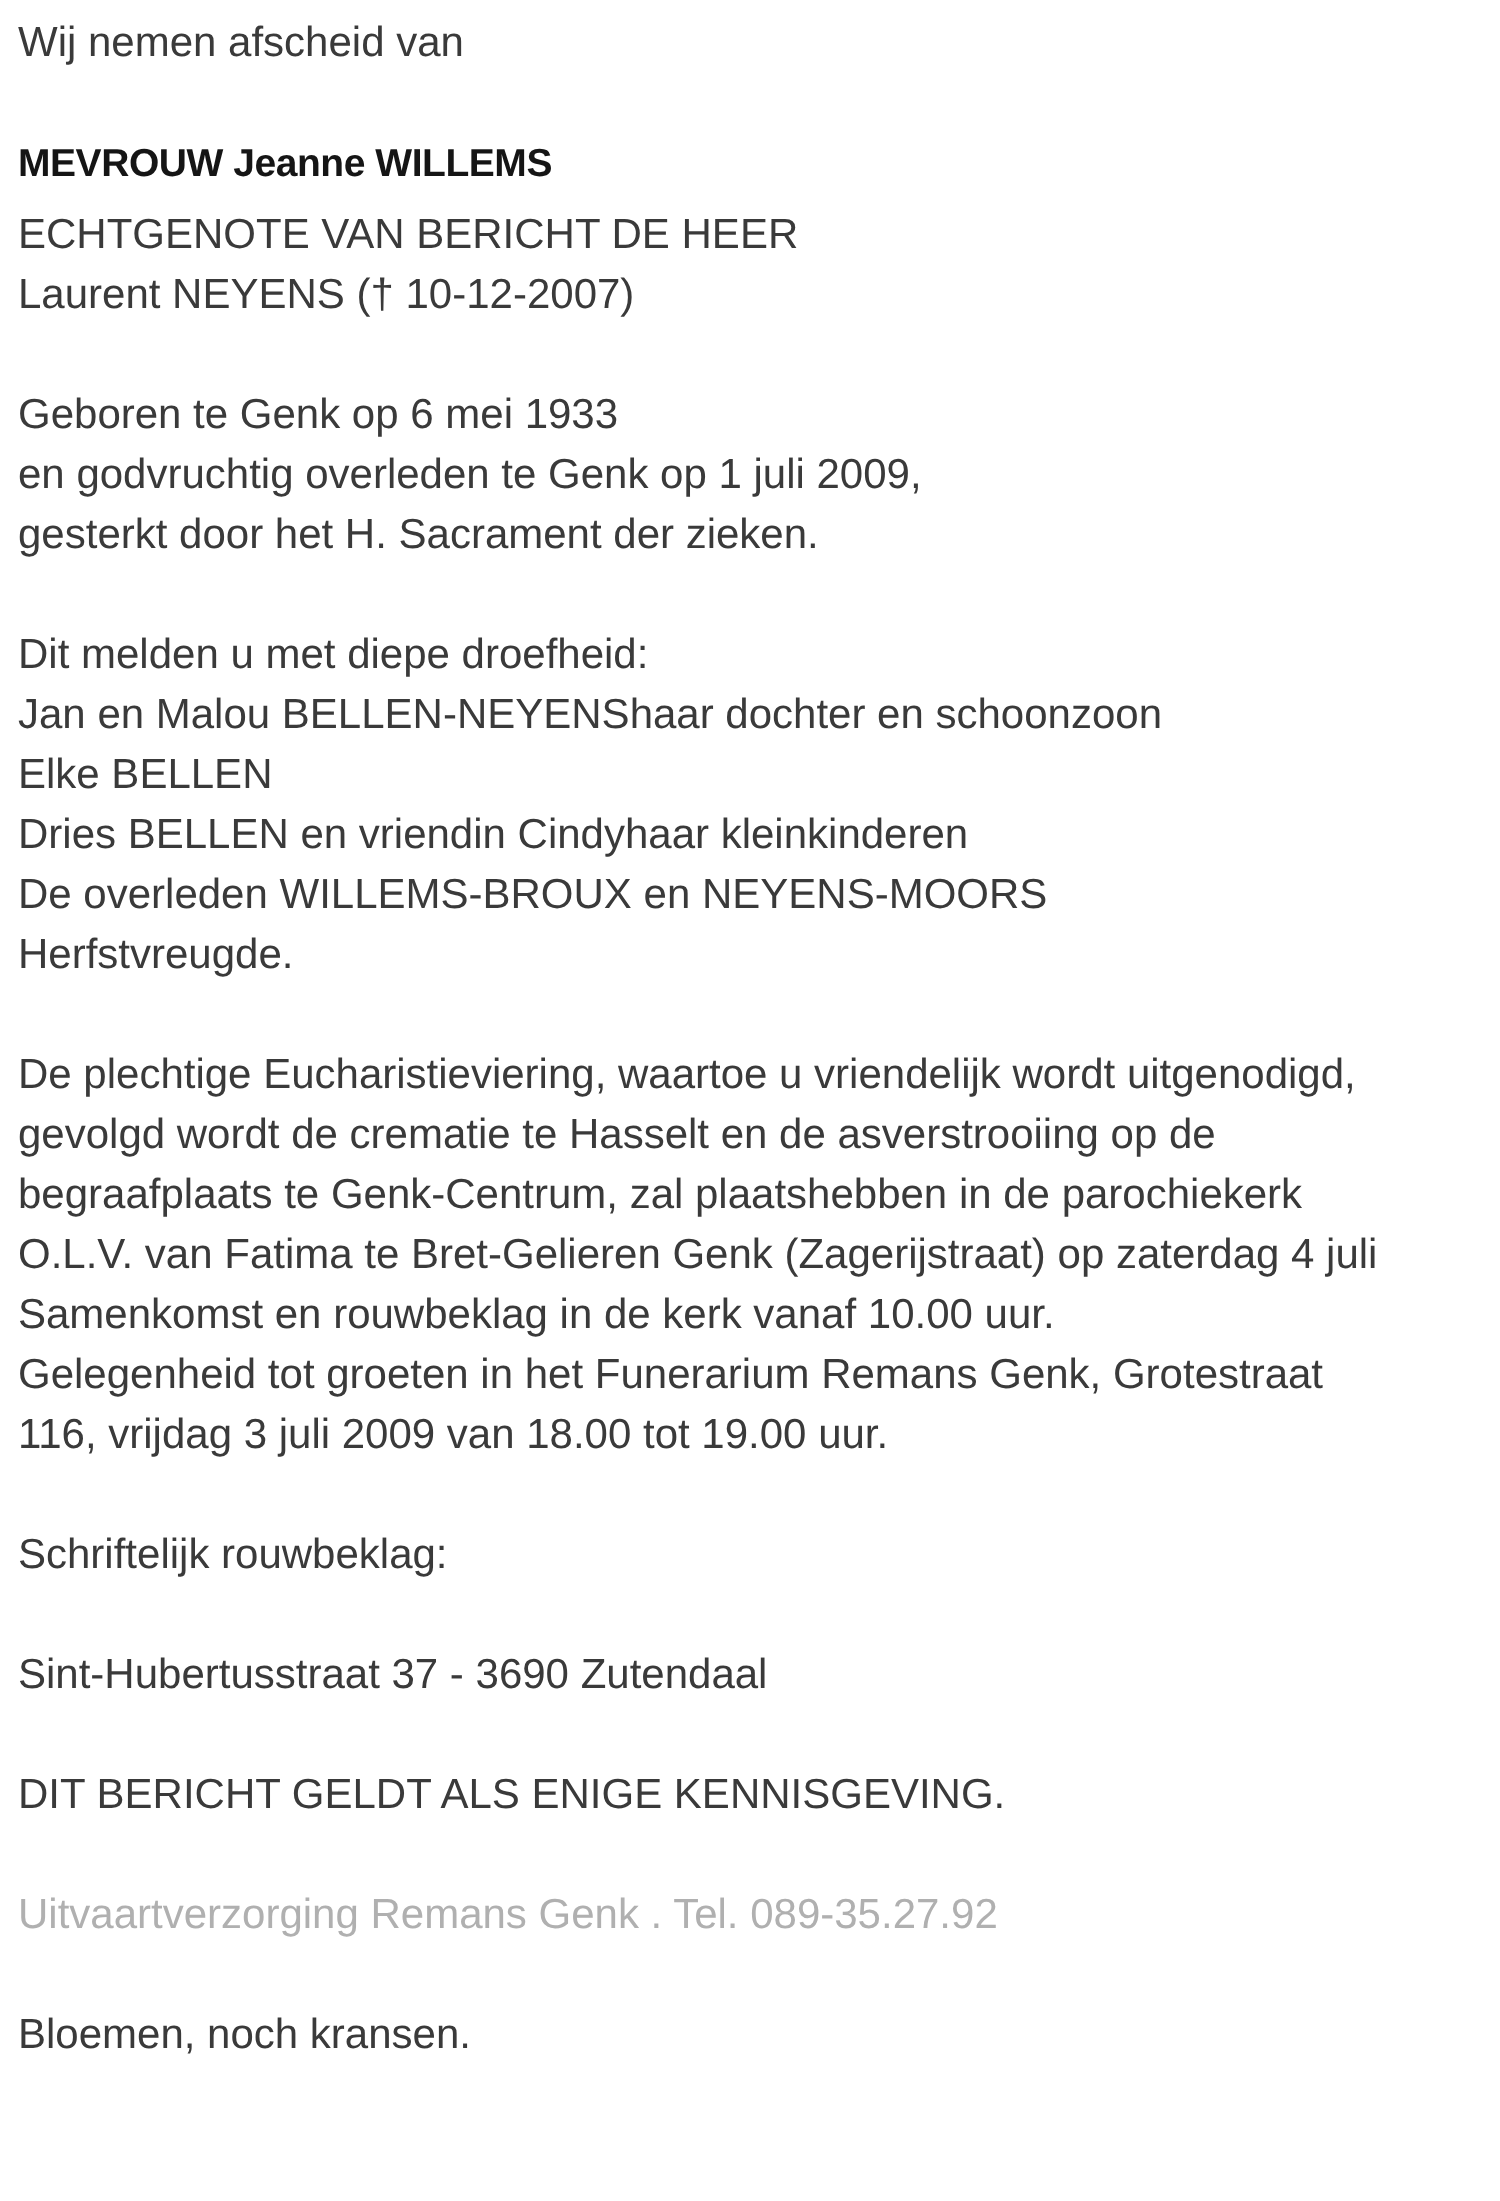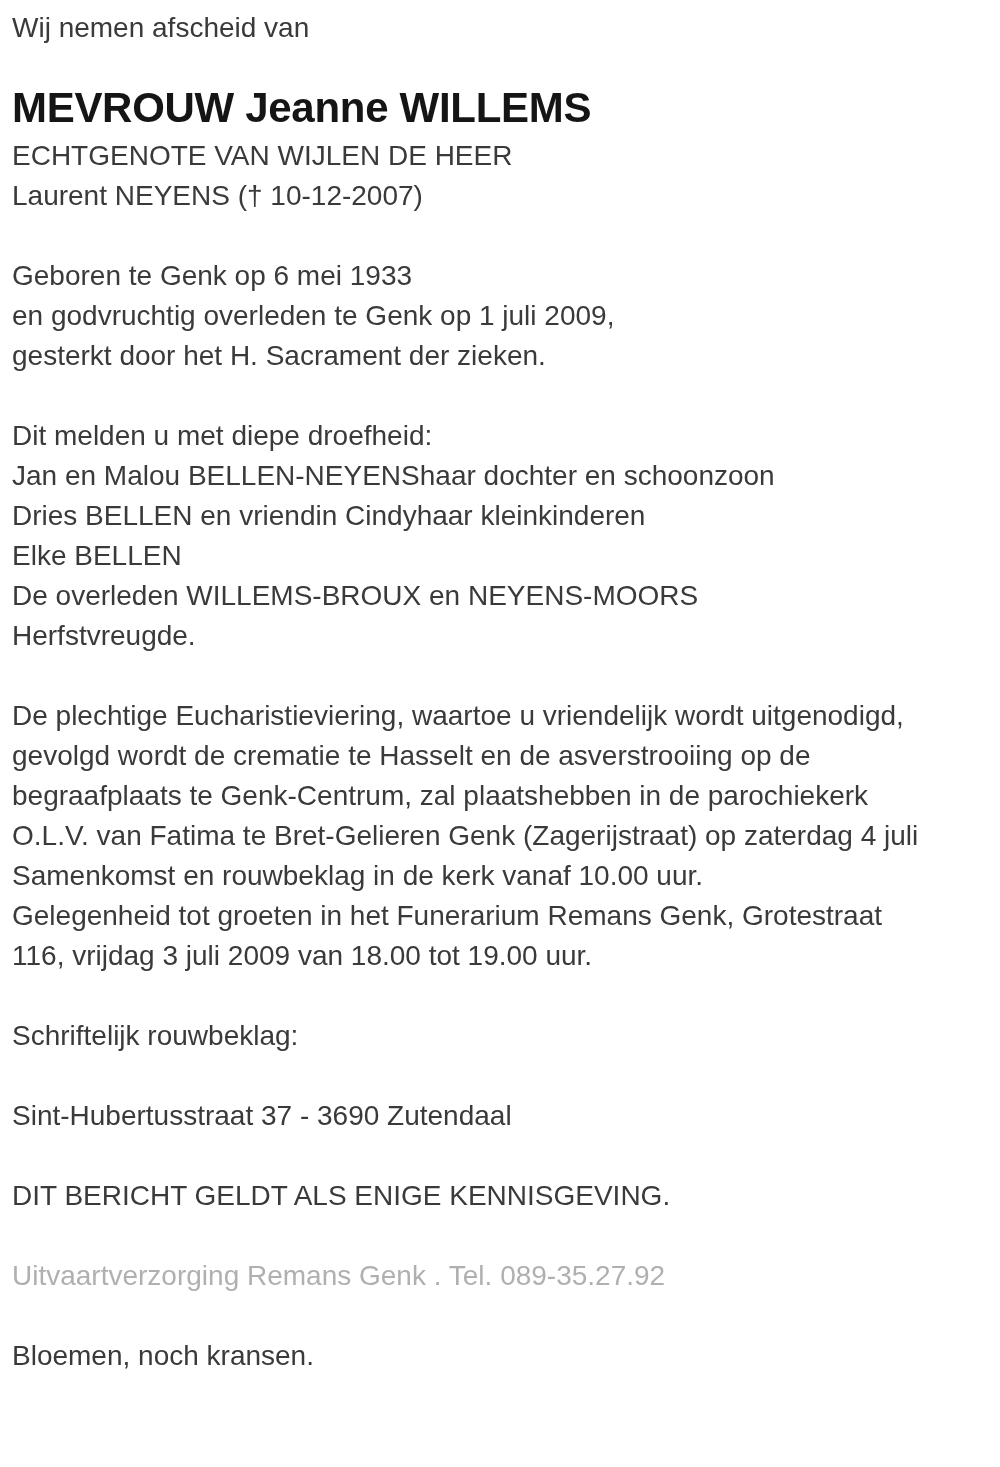--- a/index.html
+++ b/index.html
@@ -23,21 +23,21 @@
     line-height: 40px;
     white-space: nowrap;
   }
   .para {
     margin: 0 0 40px 0;
   }
   .no-gap {
     margin: 0;
   }
   .title {
-    font-size: 42px;
+    font-size: 26px;
     line-height: 56px;
     font-weight: 700;
     margin: 32px 0 0 0;
     color: #151515;
     letter-spacing: -0.3px;
     white-space: nowrap;
   }
   .muted {
     color: #b0b0b0;
   }
@@ -47,35 +47,35 @@
 
 <div class="page">
 
   <div class="para no-gap">
     <div class="line">Wij nemen afscheid van</div>
   </div>
 
   <h1 class="title">MEVROUW Jeanne WILLEMS</h1>
 
   <div class="para">
-    <div class="line">ECHTGENOTE VAN WIJLEN DE HEER</div>
+    <div class="line">ECHTGENOTE VAN BERICHT DE HEER</div>
     <div class="line">Laurent NEYENS († 10-12-2007)</div>
   </div>
 
   <div class="para">
     <div class="line">Geboren te Genk op 6 mei 1933</div>
     <div class="line">en godvruchtig overleden te Genk op 1 juli 2009,</div>
     <div class="line">gesterkt door het H. Sacrament der zieken.</div>
   </div>
 
   <div class="para">
     <div class="line">Dit melden u met diepe droefheid:</div>
     <div class="line">Jan en Malou BELLEN-NEYENShaar dochter en schoonzoon</div>
+    <div class="line">Elke BELLEN</div>
     <div class="line">Dries BELLEN en vriendin Cindyhaar kleinkinderen</div>
-    <div class="line">Elke BELLEN</div>
     <div class="line">De overleden WILLEMS-BROUX en NEYENS-MOORS</div>
     <div class="line">Herfstvreugde.</div>
   </div>
 
   <div class="para">
     <div class="line">De plechtige Eucharistieviering, waartoe u vriendelijk wordt uitgenodigd,</div>
     <div class="line">gevolgd wordt de crematie te Hasselt en de asverstrooiing op de</div>
     <div class="line">begraafplaats te Genk-Centrum, zal plaatshebben in de parochiekerk</div>
     <div class="line">O.L.V. van Fatima te Bret-Gelieren Genk (Zagerijstraat) op zaterdag 4 juli</div>
     <div class="line">Samenkomst en rouwbeklag in de kerk vanaf 10.00 uur.</div>

